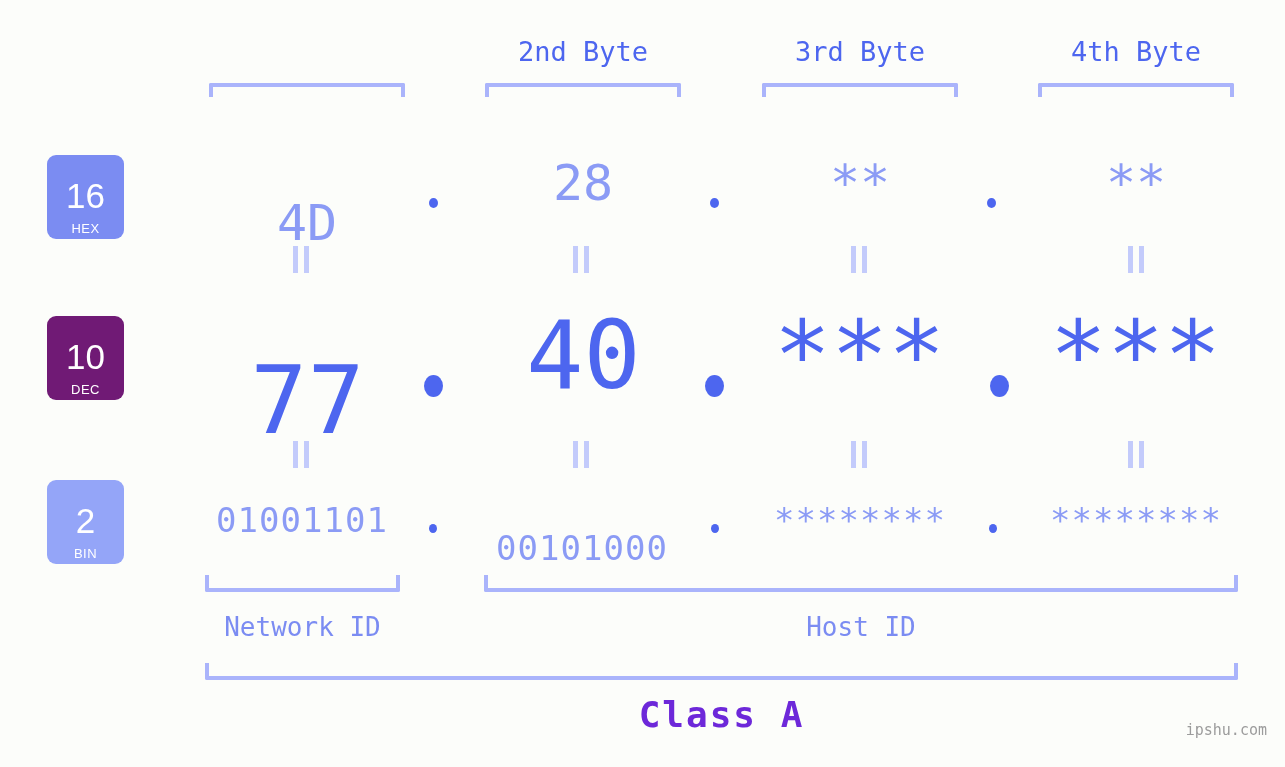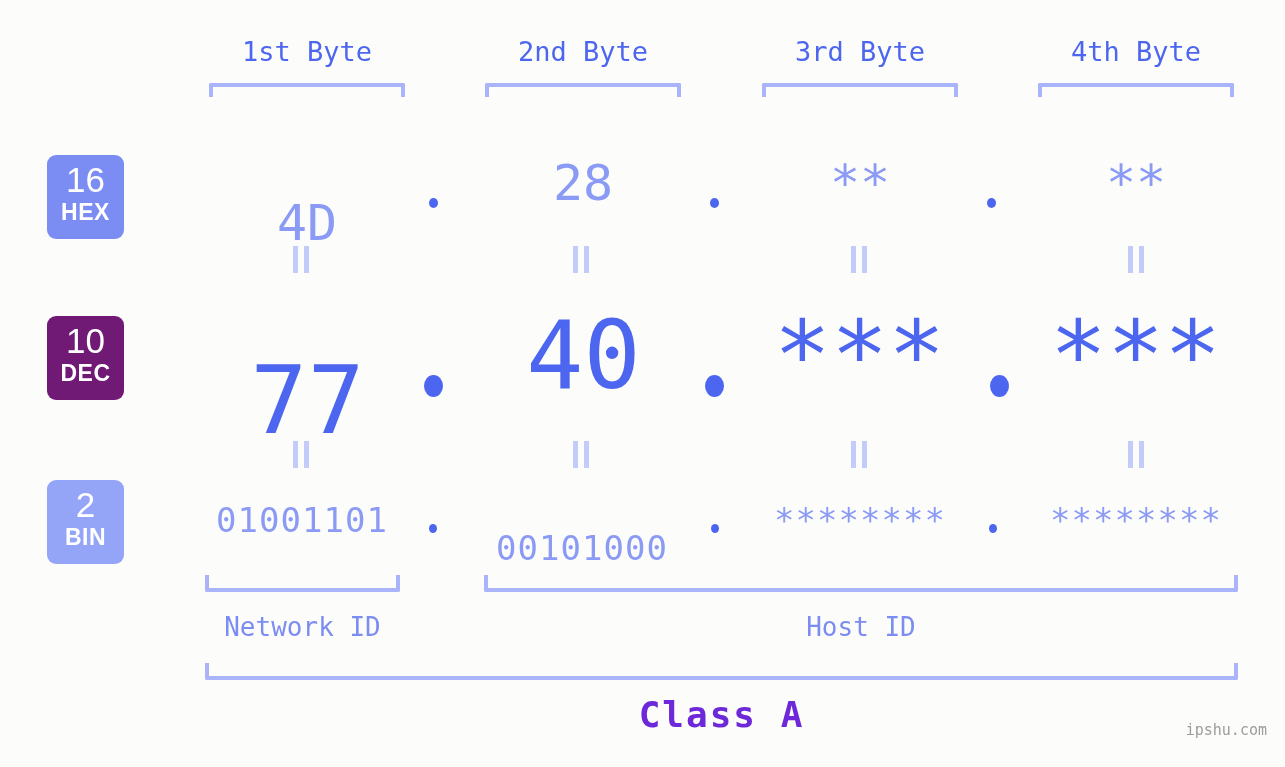--- a/index.html
+++ b/index.html
@@ -57,34 +57,34 @@
 
   
   .badge {
     position: absolute;
     left: 47px;
     width: 77px;
     border-radius: 9px;
     color: #ffffff;
     text-align: center;
     box-sizing: border-box;
-    padding-top: 5px;
+    padding-top: 21px;
   }
   .badge .num {
     display: block;
     font-size: 35px;
     line-height: 40px;
     font-weight: 400;
     font-family: "Liberation Sans", sans-serif;
   }
   .badge .abbr {
     display: block;
-    font-size: 23px;
+    font-size: 13px;
     line-height: 25px;
-    font-weight: 700;
+    font-weight: 400;
     font-family: "Liberation Sans", sans-serif;
     letter-spacing: 0.5px;
   }
 
   
   .cell {
     position: absolute;
     text-align: center;
     white-space: nowrap;
   }
@@ -170,21 +170,20 @@
     line-height: 18px;
     font-family: "DejaVu Sans Mono", monospace;
     white-space: nowrap;
   }
 </style>
 </head>
 <body>
 
 <div id="stage">
 
-  <div class="byte-head" style="left:209px; width:196px;">1st Byte</div>
   <div class="byte-head" style="left:485px; width:196px;">2nd Byte</div>
   <div class="byte-head" style="left:762px; width:196px;">3rd Byte</div>
   <div class="byte-head" style="left:1038px; width:196px;">4th Byte</div>
 
   <div class="bracket-top" style="left:209px; top:83px; width:196px;"></div>
   <div class="bracket-top" style="left:485px; top:83px; width:196px;"></div>
   <div class="bracket-top" style="left:762px; top:83px; width:196px;"></div>
   <div class="bracket-top" style="left:1038px; top:83px; width:196px;"></div>
 
   <div class="badge" style="top:155px; height:84px; background:#7b8cf2;">

